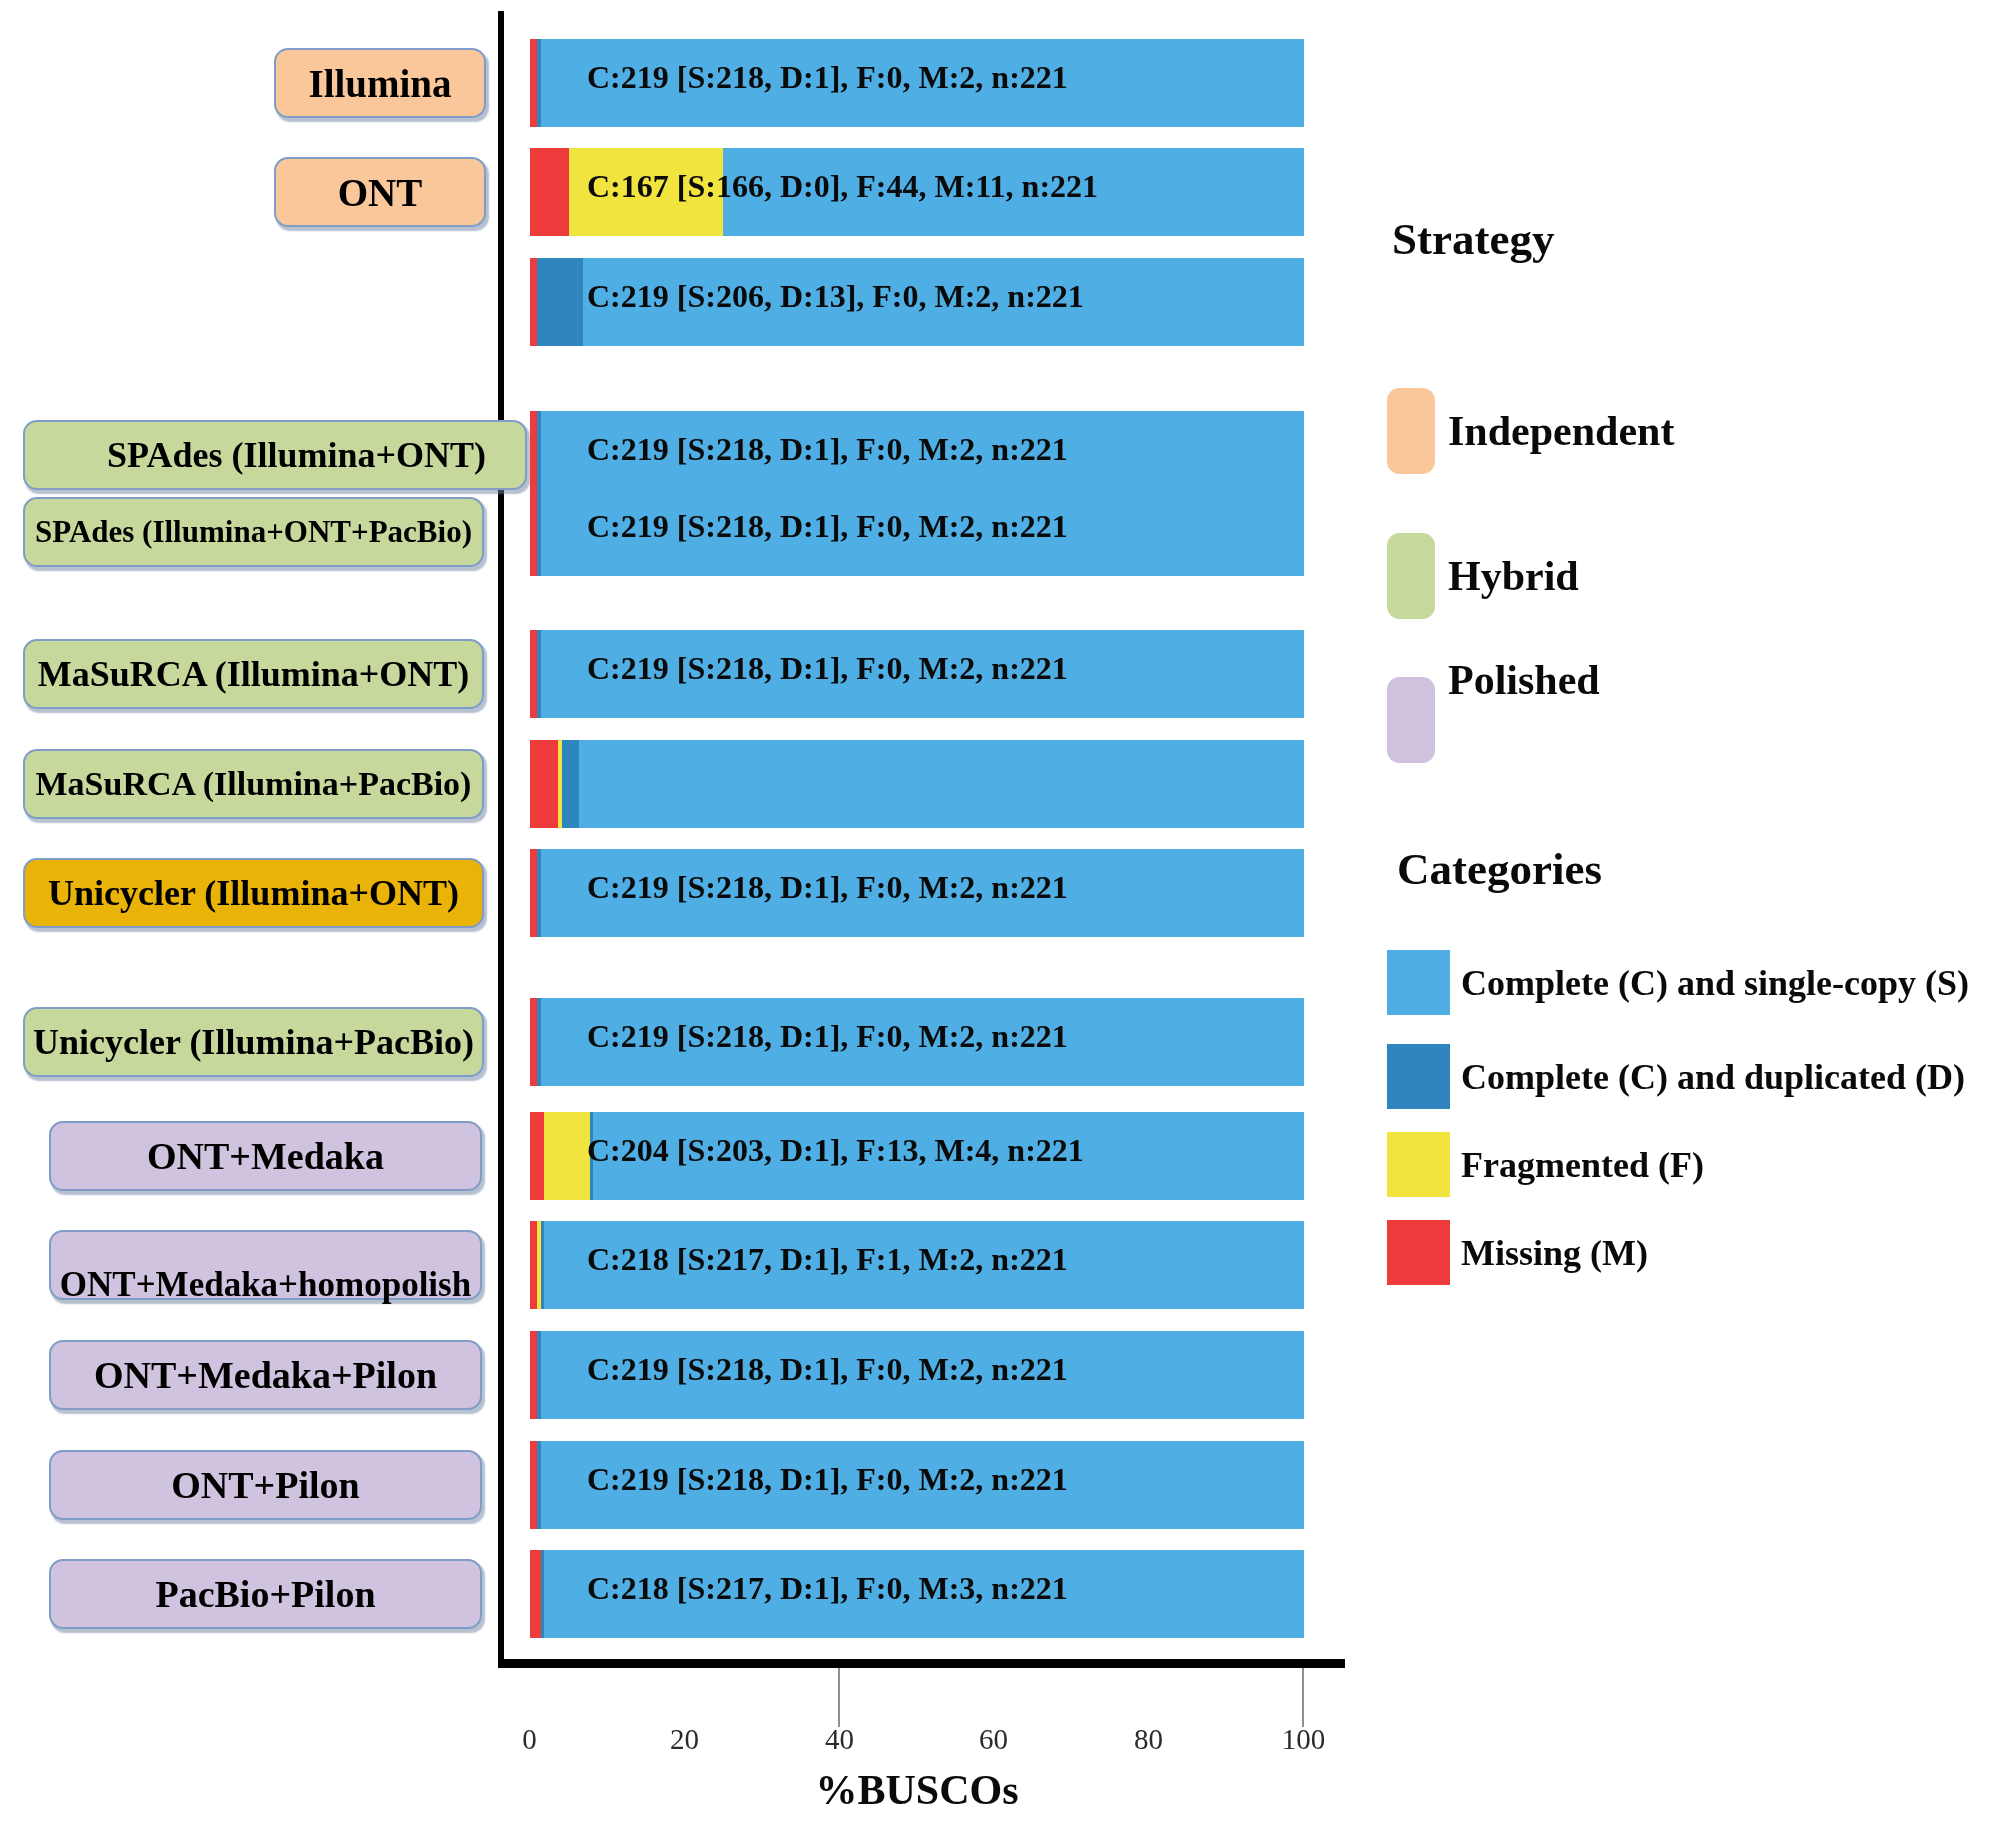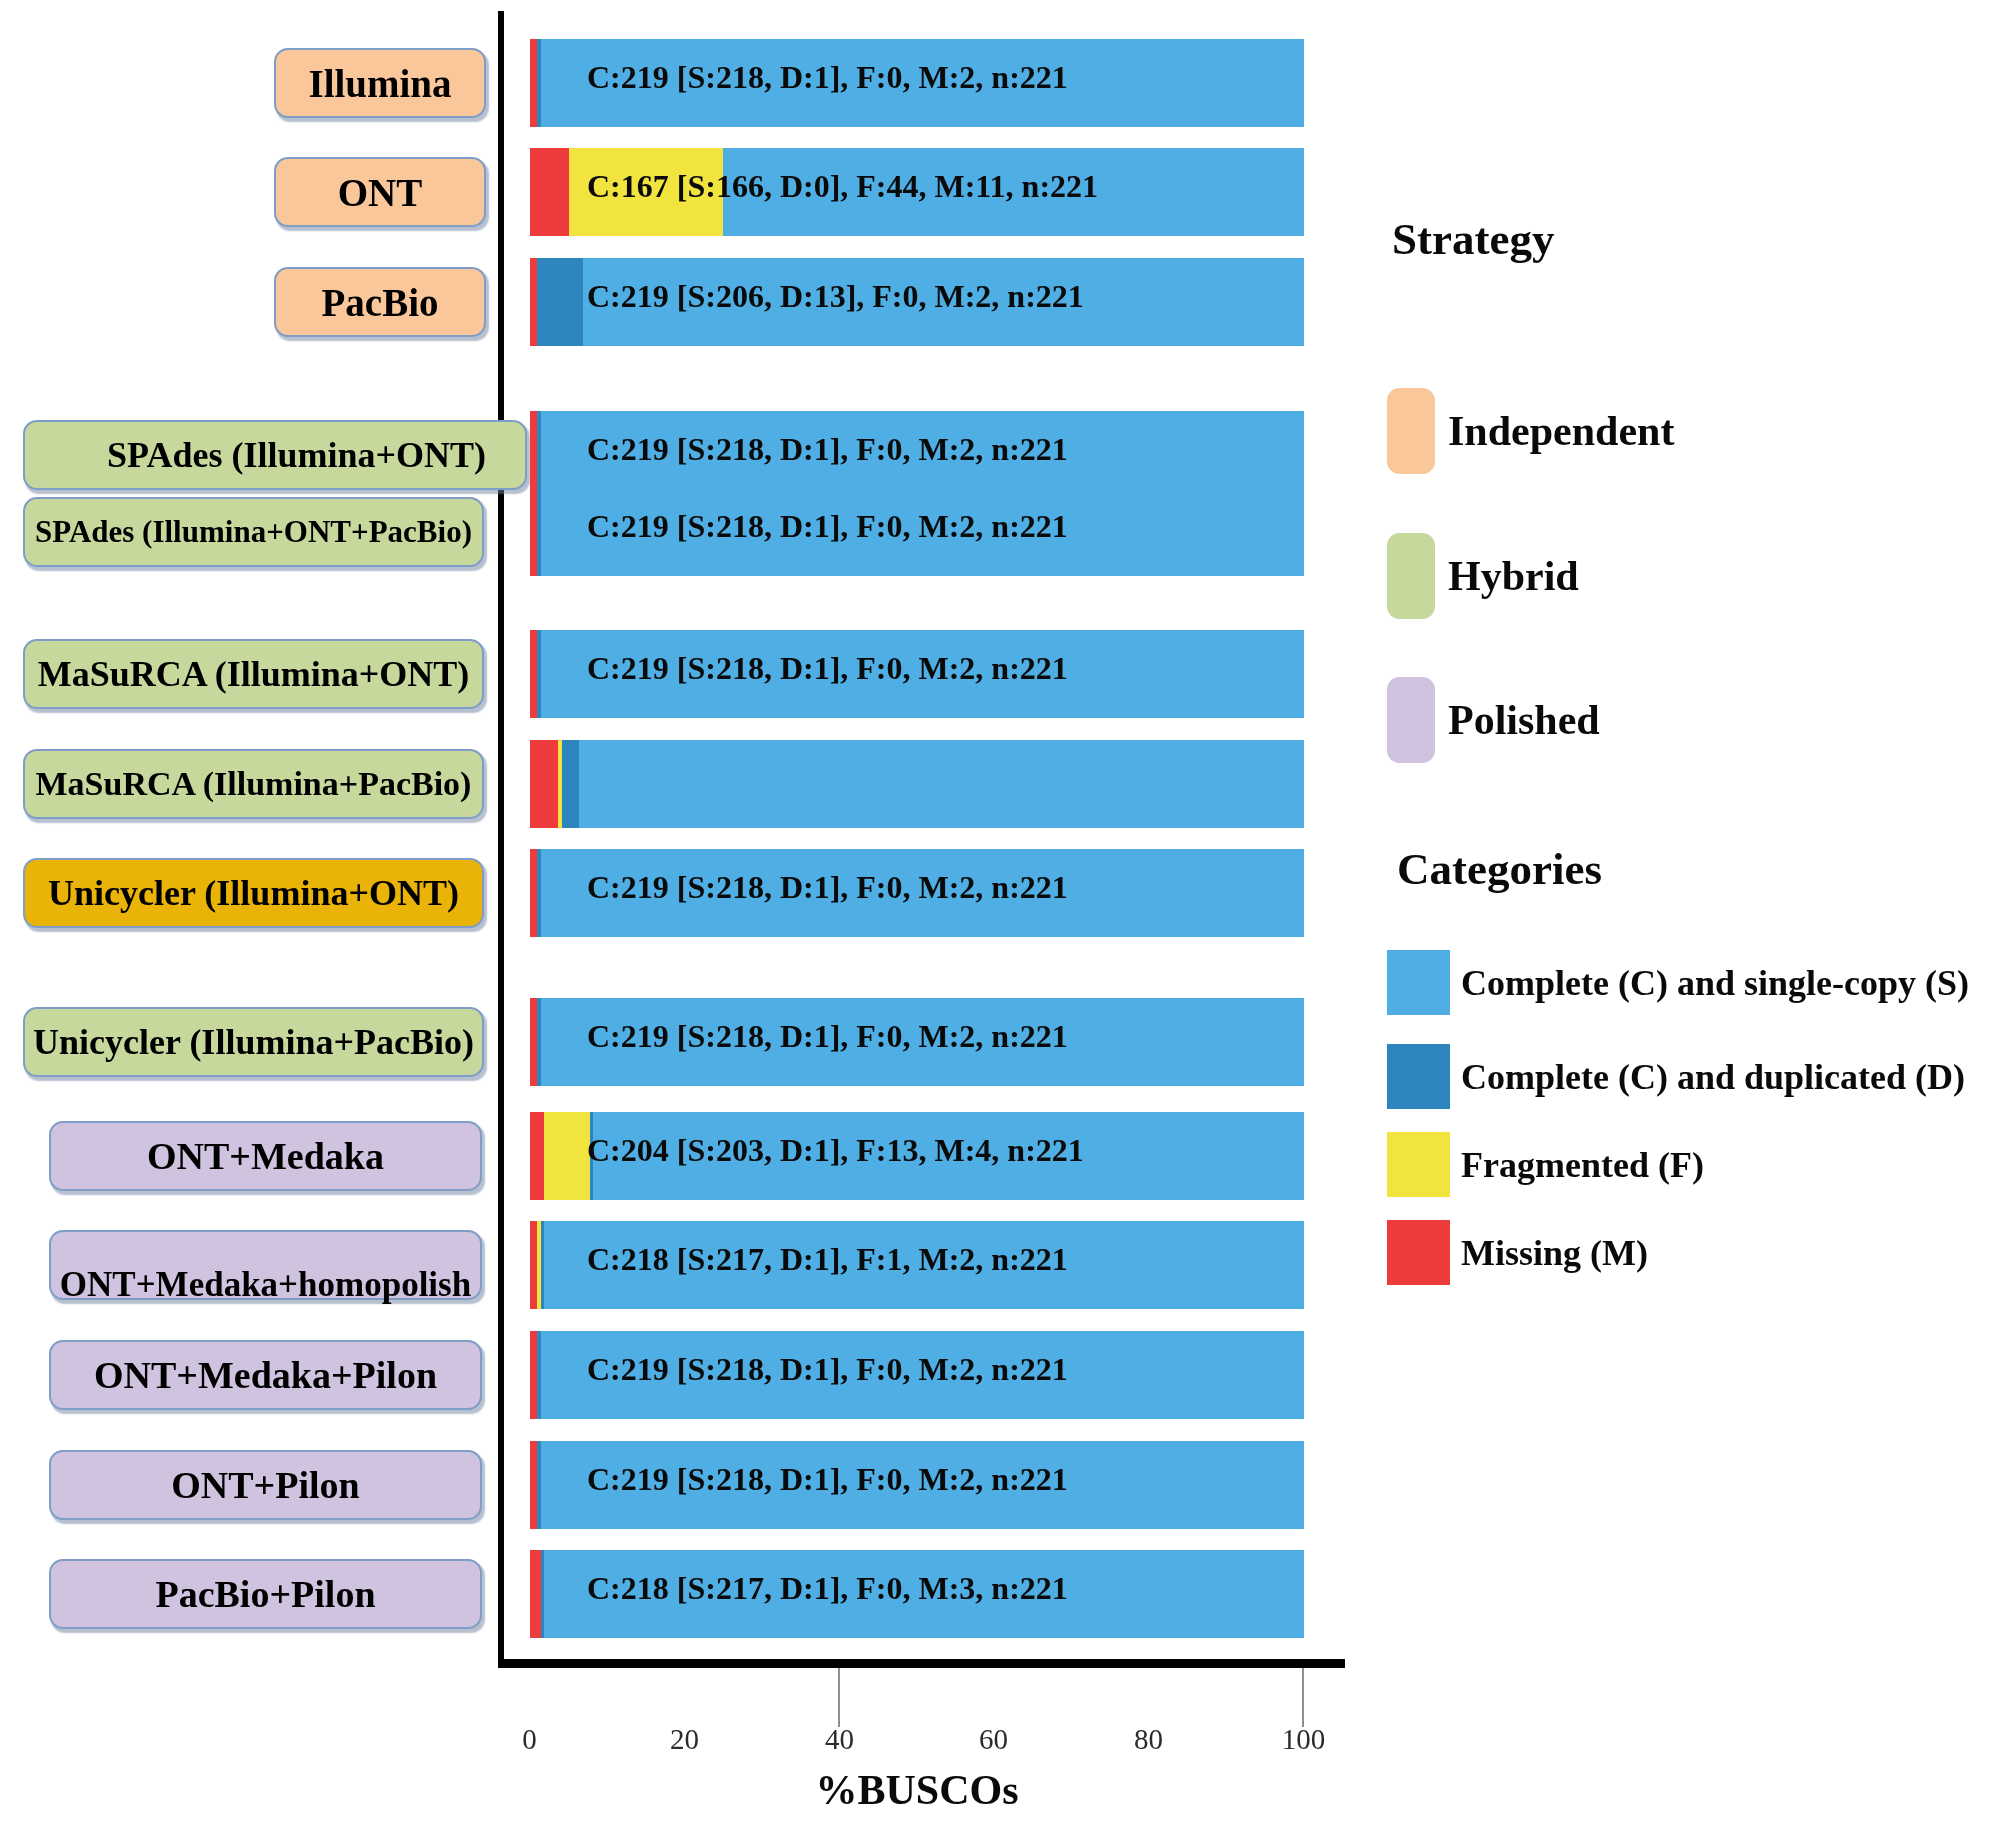--- a/index.html
+++ b/index.html
@@ -53,23 +53,20 @@
           <span>ONT</span>
         </div>
         <div class="bar">
           <div class="seg" style="width: 4.97738%; background: rgb(238, 59, 60);"></div>
           <div class="seg" style="width: 19.9095%; background: rgb(242, 228, 62);"></div>
           <div class="seg" style="width: 75.1131%; background: rgb(79, 174, 227);"></div>
           <div class="bartext">C:167 [S:166, D:0], F:44, M:11, n:221</div>
         </div>
       </div>
       <div class="row" style="top: 258px;">
-        <div class="labelbox g-independent" style="background: rgb(249, 199, 154);">
-          <span>PacBio</span>
-        </div>
         <div class="bar">
           <div class="seg" style="width: 0.904977%; background: rgb(238, 59, 60);"></div>
           <div class="seg" style="width: 5.88235%; background: rgb(47, 134, 190);"></div>
           <div class="seg" style="width: 93.2127%; background: rgb(79, 174, 227);"></div>
           <div class="bartext">C:219 [S:206, D:13], F:0, M:2, n:221</div>
         </div>
       </div>
       <div class="row" style="top: 411px;">
         <div class="labelbox g-hybrid" style="background: rgb(198, 216, 155); padding-left: 43px;">
           <span>SPAdes (Illumina+ONT)</span>
@@ -207,21 +204,21 @@
       <div class="tick-mark" style="left: 1302px;"></div>
     </div>
   <div class="xlabel">%BUSCOs</div>
 
   <div class="legend-title" style="left:1392px;top:213px">Strategy</div>
   <div class="sw-strat" style="top: 388px; background: rgb(249, 199, 154);"></div>
   <div class="lab-strat" style="top:388px">Independent</div>
   <div class="sw-strat" style="top: 533px; background: rgb(198, 216, 155);"></div>
   <div class="lab-strat" style="top:533px">Hybrid</div>
   <div class="sw-strat" style="top: 677px; background: rgb(208, 195, 223);"></div>
-  <div class="lab-strat" style="top:677px">Polished</div>
+  <div class="lab-strat" style="top:637px">Polished</div>
 
   <div class="legend-title" style="left:1397px;top:843px">Categories</div>
   <div class="sw-cat" style="top: 950px; background: rgb(79, 174, 227);"></div>
   <div class="lab-cat" style="top:950px">Complete (C) and single-copy (S)</div>
   <div class="sw-cat" style="top: 1044px; background: rgb(47, 134, 190);"></div>
   <div class="lab-cat" style="top:1044px">Complete (C) and duplicated (D)</div>
   <div class="sw-cat" style="top: 1132px; background: rgb(242, 228, 62);"></div>
   <div class="lab-cat" style="top:1132px">Fragmented (F)</div>
   <div class="sw-cat" style="top: 1220px; background: rgb(238, 59, 60);"></div>
   <div class="lab-cat" style="top:1220px">Missing (M)</div>

